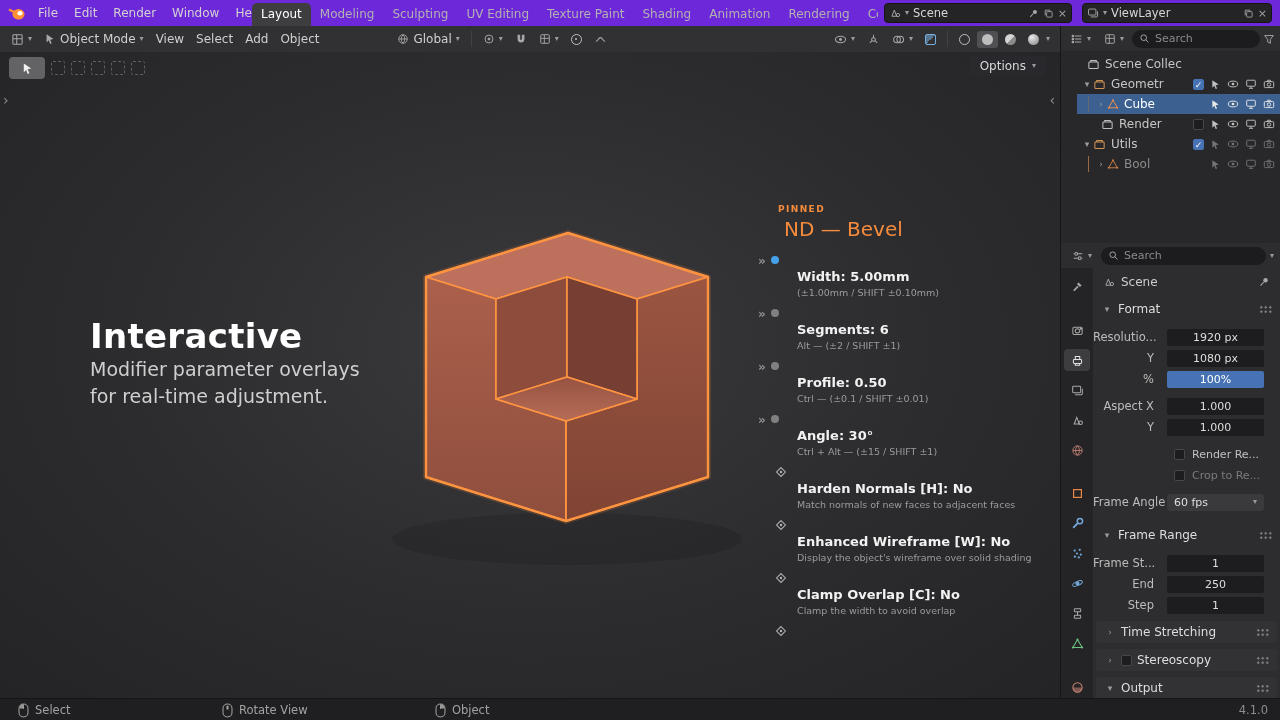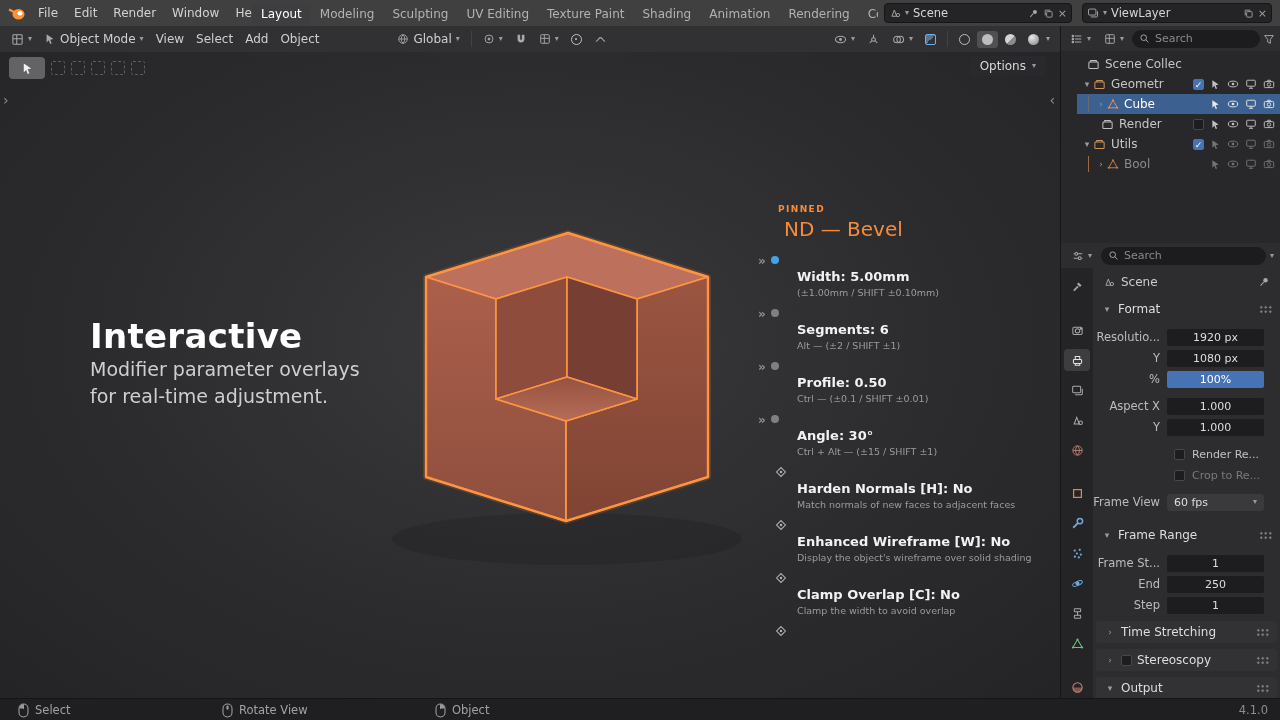--- a/index.html
+++ b/index.html
@@ -5,21 +5,21 @@
   * { margin:0; padding:0; box-sizing:border-box; }
   html,body { width:1280px; height:720px; overflow:hidden; }
   body {
     position:relative; background:#1b1b1c; color:#cccccc;
     font-family:"DejaVu Sans","Liberation Sans",sans-serif; font-size:12px;
     -webkit-font-smoothing:antialiased;
   }
   svg { display:block; }
 
   
-  .topbar { position:absolute; top:0; left:0; right:0; height:26px; background:#404040; display:flex; align-items:center; z-index:20; }
+  .topbar { position:absolute; top:0; left:0; right:0; height:26px; background:#6d28d9; display:flex; align-items:center; z-index:20; }
   .logo { margin-left:8px; }
   .menus { display:flex; margin-left:4px; }
   .menu-item { padding:0 8px; line-height:26px; color:#d2d2d2; font-size:12px; }
   .tabs { position:absolute; left:252px; right:402px; top:0; height:26px; display:flex; align-items:flex-end; overflow:hidden; white-space:nowrap; }
   .tab { padding:4px 9px 5px; font-size:12px; color:#b2b2b2; border-radius:5px 5px 0 0; }
   .tab.active { background:#3e3e40; color:#ffffff; }
   .datablock { position:absolute; top:3px; height:20px; background:#242426; border:1px solid #151516; border-radius:4px; display:flex; align-items:center; padding:0 4px; gap:4px; }
   .db-scene { left:884px; width:188px; }
   .db-layer { left:1082px; width:190px; }
   .db-label { flex:1; color:#d6d6d6; font-size:11.5px; overflow:hidden; white-space:nowrap; }
@@ -98,21 +98,21 @@
   .ptab.active { background:#3d3d40; color:#e4e4e4; }
   .ptab-gap { height:6px; }
   .pmain { flex:1; overflow:hidden; }
   .breadcrumb { height:28px; display:flex; align-items:center; gap:6px; padding:0 10px; color:#cccccc; font-size:12px; }
   .sec-h { height:22px; display:flex; align-items:center; gap:5px; padding:0 8px; color:#dedede; font-size:12px; margin-top:2px; }
   .sec-h.collapsed { background:#323235; border-radius:3px; margin:6px 3px 0 3px; }
   .grip { margin-left:auto; width:13px; height:9px;
     background-image:radial-gradient(circle,#85858a 1px, rgba(0,0,0,0) 1.3px); background-size:4.5px 4.5px; }
   .pgroup { margin-top:7px; }
   .prow { display:flex; align-items:center; height:20px; padding-right:16px; margin-bottom:1px; }
-  .plabel { width:74px; text-align:right; padding-right:7px; color:#bcbcbc; font-size:11.5px; white-space:nowrap; overflow:hidden; }
+  .plabel { width:74px; text-align:right; padding-right:13px; color:#bcbcbc; font-size:11.5px; white-space:nowrap; overflow:hidden; }
   .pfield { flex:1; height:17px; background:#1d1d1f; border-radius:2px; display:flex; align-items:center; justify-content:center; color:#dedede; font-size:11px; }
   .pfield.slider-full { background:#4772b3; color:#ffffff; }
   .pfield.dropdown { background:#3a3a3d; justify-content:space-between; padding:0 7px; border-radius:3px; }
   .prow.checkrow { padding-left:81px; gap:7px; justify-content:flex-start; color:#c0c0c0; font-size:11px; }
   .prow.checkrow .lbl.dim { color:#7a7a7c; }
 
   
   .statusbar { position:absolute; bottom:0; left:0; right:0; height:22px; background:#1f1f21; border-top:1px solid #151516; color:#a2a2a2; font-size:11.5px; }
   .sb-item { position:absolute; top:0; height:22px; display:flex; align-items:center; gap:6px; }
   .sb1 { left:18px; } .sb2 { left:222px; } .sb3 { left:435px; }
@@ -949,21 +949,21 @@
           <span class="lbl">Render Re...</span>
         </div>
         <div class="prow checkrow">
           <span class="cbox"></span>
           <span class="lbl dim">Crop to Re...</span>
         </div>
       </div>
 
       <div class="pgroup">
         <div class="prow">
-          <span class="plabel">Frame View</span>
+          <span class="plabel">Frame Angle</span>
           <span class="pfield dropdown">
             <span>60 fps</span>
             <span class="chev">▾</span>
           </span>
         </div>
       </div>
 
       <div class="sec-h" style="margin-top:12px">
         <span class="exp">▾</span>
         <span>Frame Range</span>

